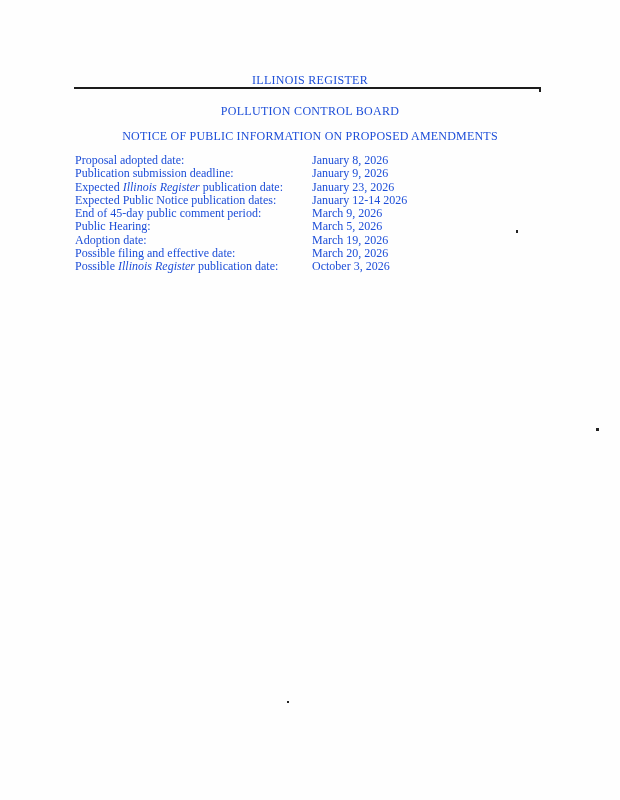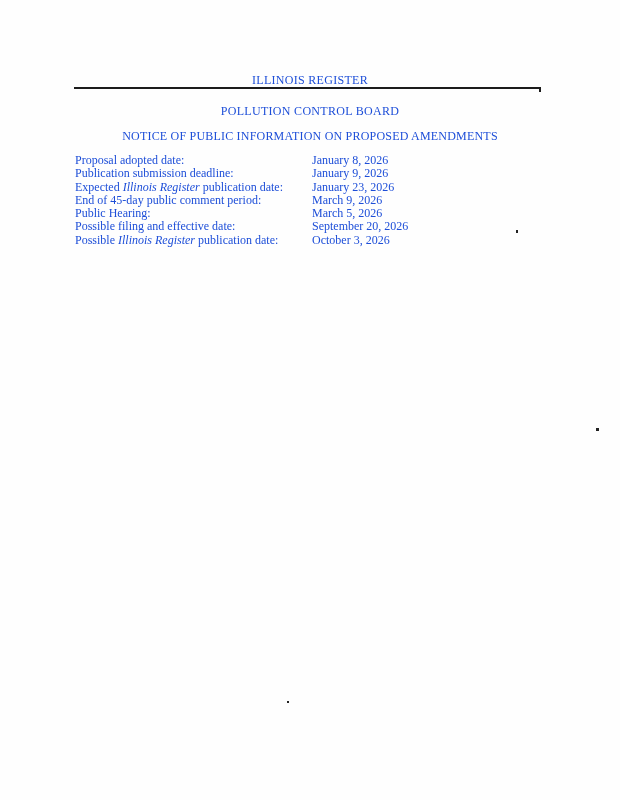--- a/index.html
+++ b/index.html
@@ -109,35 +109,43 @@
     <div class="schedule-row">
       <span class="schedule-label"><span>Publication submission deadline:</span><i></i><span></span></span>
       <span class="schedule-date">January 9, 2026</span>
     </div>
 
     <div class="schedule-row">
       <span class="schedule-label"><span>Expected </span><i>Illinois Register</i><span> publication date:</span></span>
       <span class="schedule-date">January 23, 2026</span>
     </div>
 
+    <div class="schedule-row">
+      <span class="schedule-label"><span>Expected Public Notice publication dates:</span><i></i><span></span></span>
+      <span class="schedule-date">January 12-14 2026</span>
+    </div>
 
     <div class="schedule-row">
       <span class="schedule-label"><span>End of 45-day public comment period:</span><i></i><span></span></span>
       <span class="schedule-date">March 9, 2026</span>
     </div>
 
     <div class="schedule-row">
       <span class="schedule-label"><span>Public Hearing:</span><i></i><span></span></span>
       <span class="schedule-date">March 5, 2026</span>
     </div>
 
+    <div class="schedule-row">
+      <span class="schedule-label"><span>Adoption date:</span><i></i><span></span></span>
+      <span class="schedule-date">March 19, 2026</span>
+    </div>
 
     <div class="schedule-row">
       <span class="schedule-label"><span>Possible filing and effective date:</span><i></i><span></span></span>
-      <span class="schedule-date">September 20, 2026</span>
+      <span class="schedule-date">March 20, 2026</span>
     </div>
 
     <div class="schedule-row">
       <span class="schedule-label"><span>Possible </span><i>Illinois Register</i><span> publication date:</span></span>
       <span class="schedule-date">October 3, 2026</span>
     </div>
 
   </div>
 
   <div class="scan-artifact artifact-1"></div>

